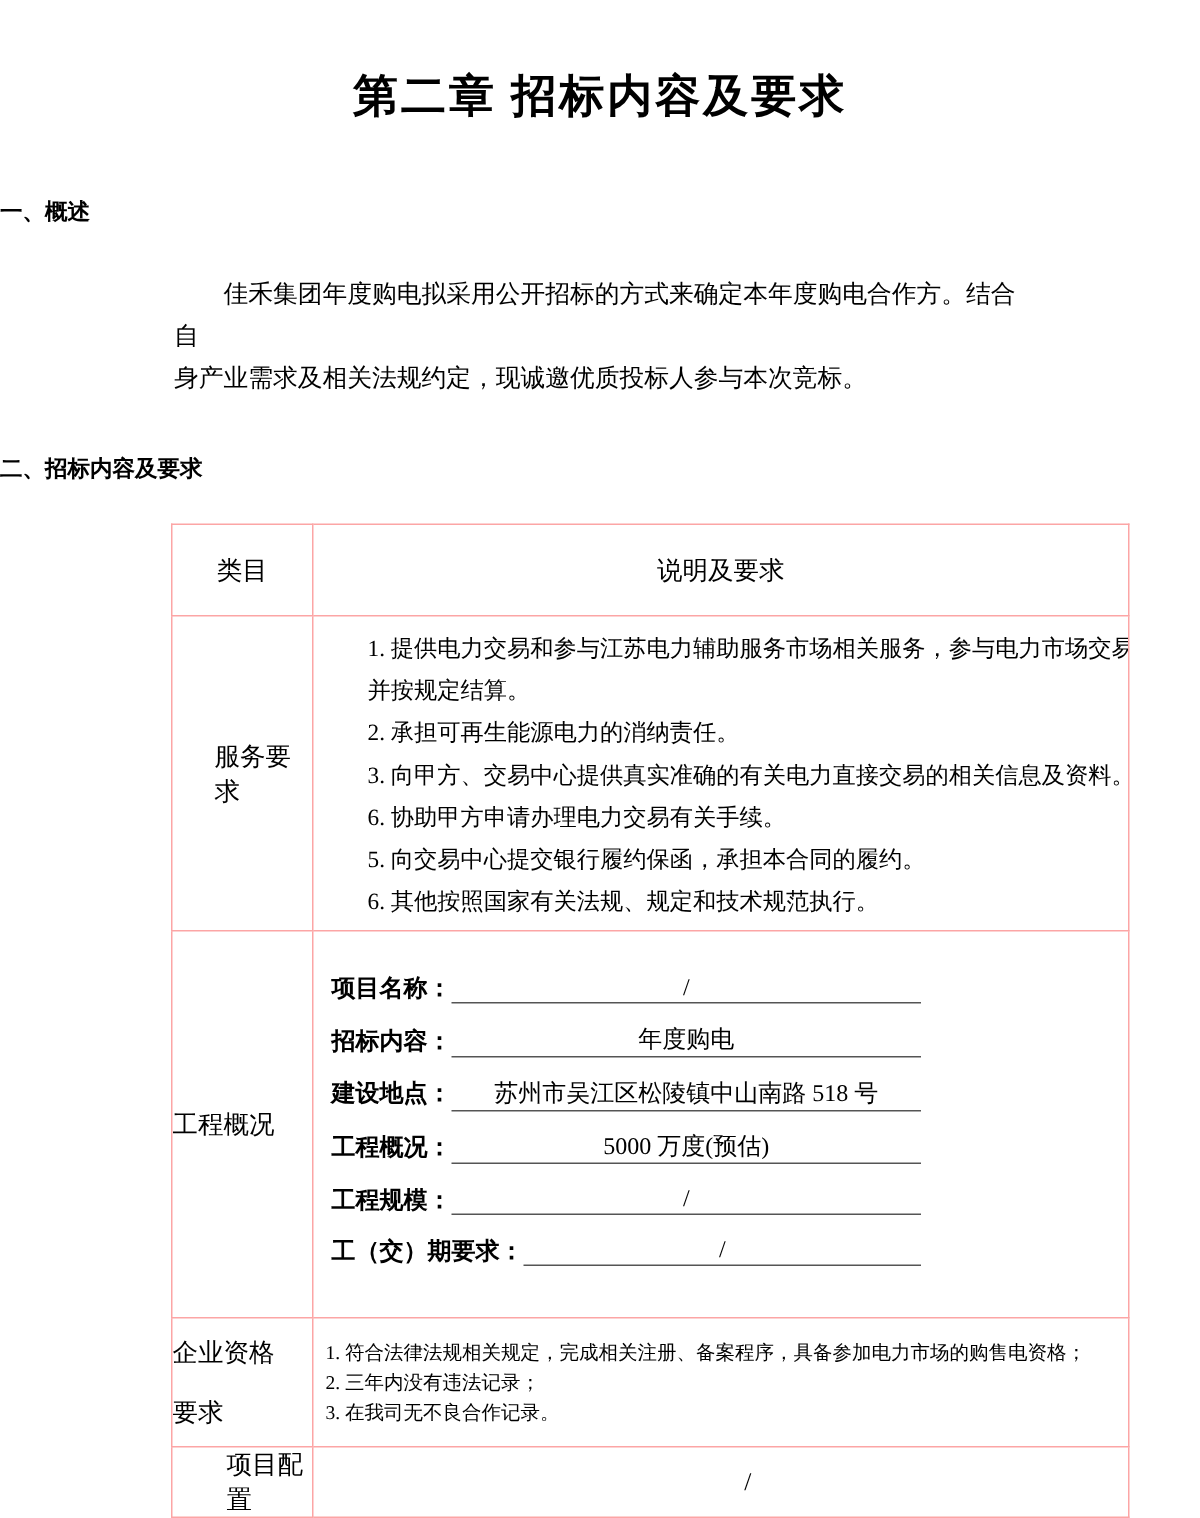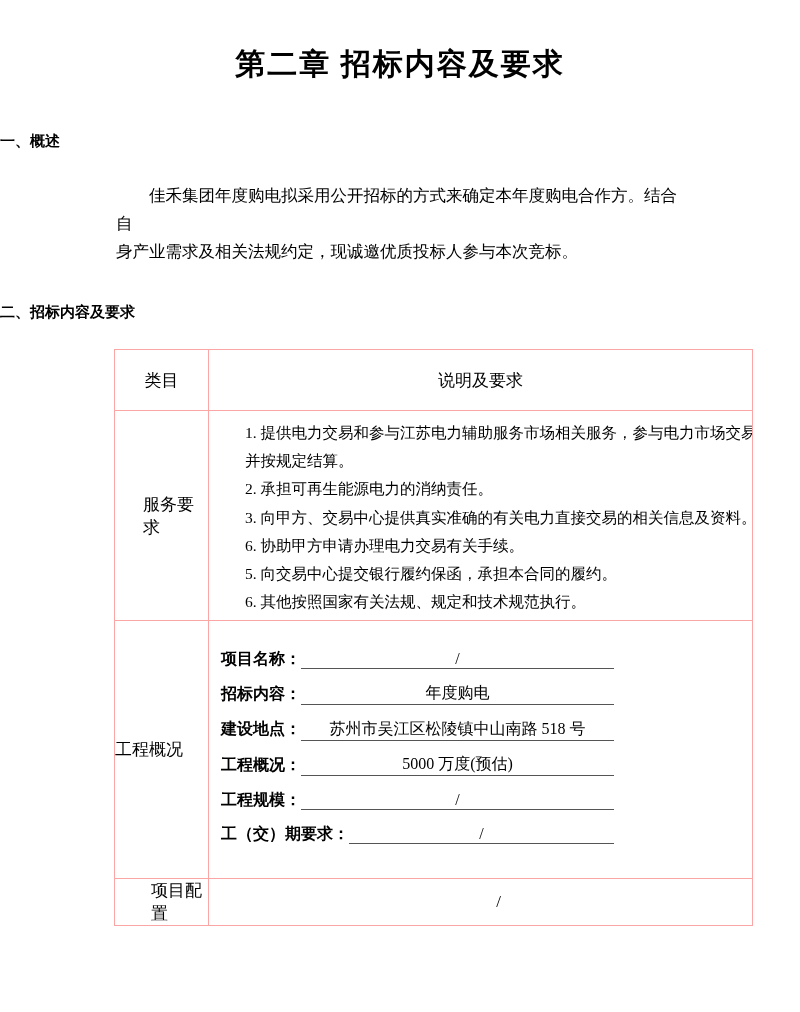--- a/index.html
+++ b/index.html
@@ -128,20 +128,33 @@
             <span class="field-line"><span>/</span></span>
           </div>
           <div class="field-row">
             <span class="field-label">工（交）期要求：</span>
             <span class="field-line"><span>/</span></span>
           </div>
         </div>
       </td>
     </tr>
 
+    <tr class="qual-row">
+      <td class="col-label qual-label-cell">
+        <div>企业资格</div>
+        <div>要求</div>
+      </td>
+      <td>
+        <div class="qual-cell">
+          <div>1. 符合法律法规相关规定，完成相关注册、备案程序，具备参加电力市场的购售电资格；</div>
+          <div>2. 三年内没有违法记录；</div>
+          <div>3. 在我司无不良合作记录。</div>
+        </div>
+      </td>
+    </tr>
 
     <tr class="config-row">
       <td class="col-label">项目配置</td>
       <td class="config-cell">/</td>
     </tr>
   </tbody>
     </table>
 
 </div>
 

